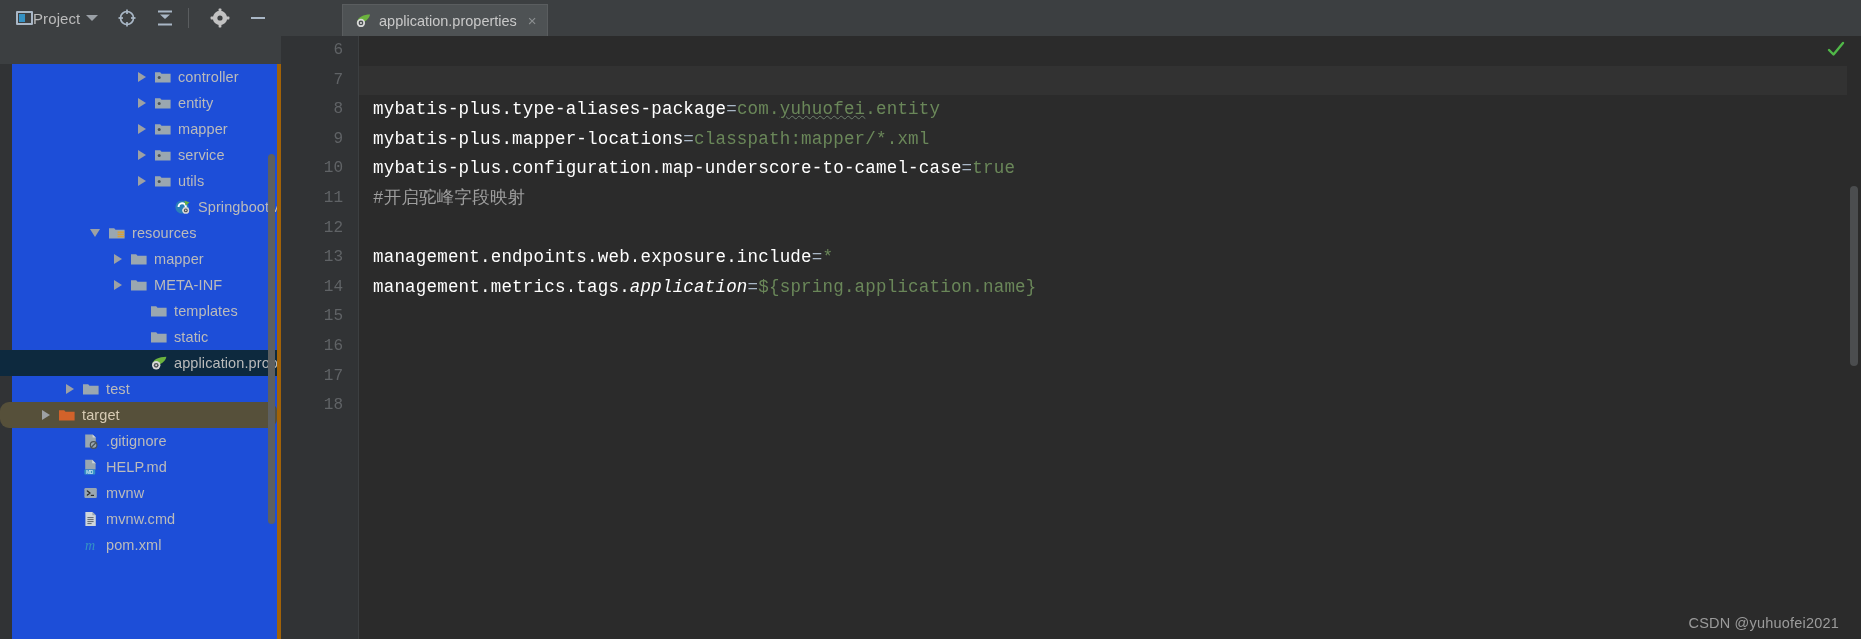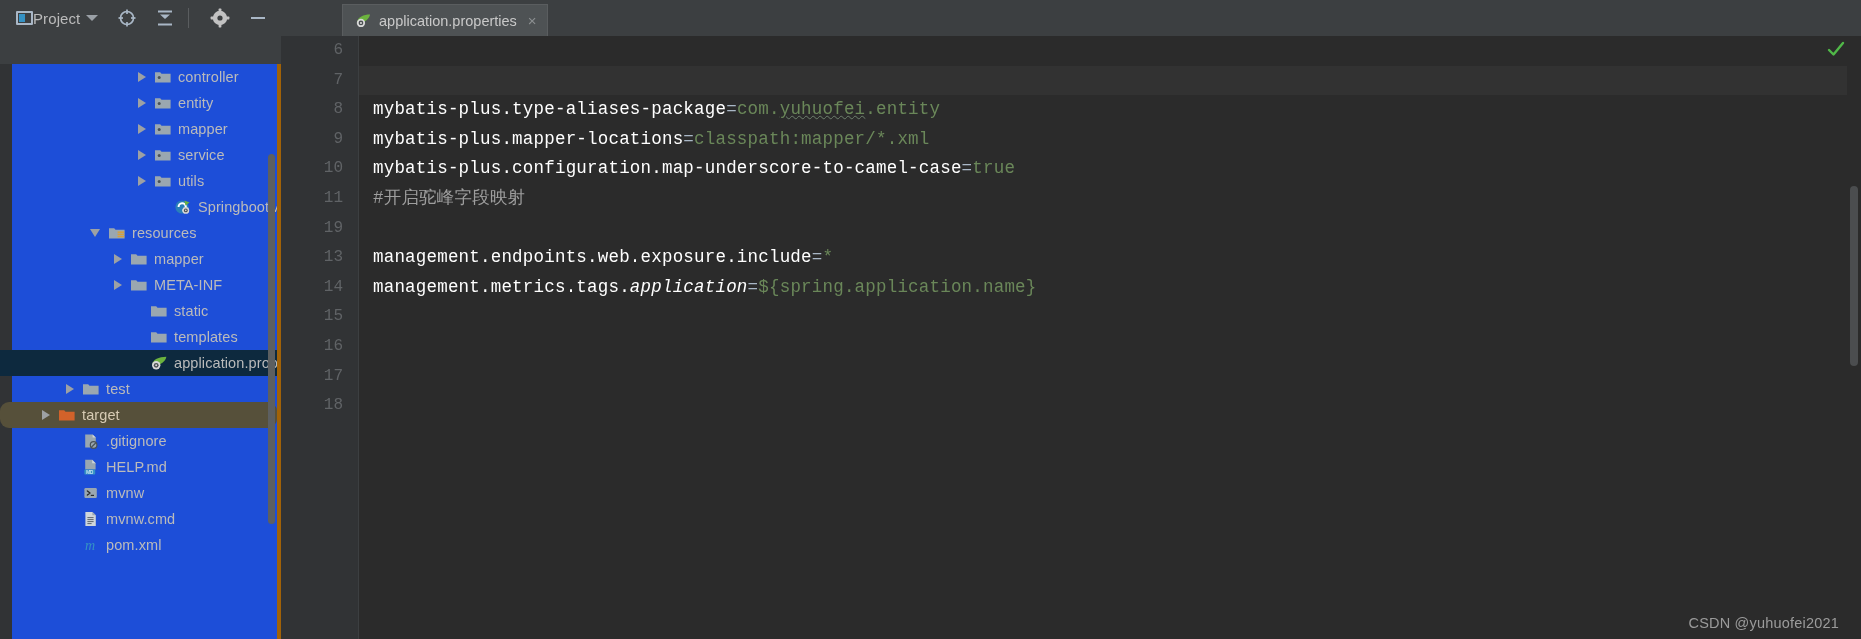--- a/index.html
+++ b/index.html
@@ -477,29 +477,29 @@
               <path d="M1 3.2 L6.2 3.2 L7.5 4.8 L16.6 4.8 L16.6 13.6 L1 13.6 Z" fill="#9aa7b0"></path>
             </svg>
             <span class="row-label">META-INF</span>
           </div>
           <div class="row">
             <span style="width: 134px; flex: 0 0 auto;"></span>
             <span class="arrow-space"></span>
             <svg class="icn" viewBox="0 0 18 16">
               <path d="M1 3.2 L6.2 3.2 L7.5 4.8 L16.6 4.8 L16.6 13.6 L1 13.6 Z" fill="#9aa7b0"></path>
             </svg>
+            <span class="row-label">templates</span>
+          </div>
+          <div class="row">
+            <span style="width: 134px; flex: 0 0 auto;"></span>
+            <span class="arrow-space"></span>
+            <svg class="icn" viewBox="0 0 18 16">
+              <path d="M1 3.2 L6.2 3.2 L7.5 4.8 L16.6 4.8 L16.6 13.6 L1 13.6 Z" fill="#9aa7b0"></path>
+            </svg>
             <span class="row-label">static</span>
-          </div>
-          <div class="row">
-            <span style="width: 134px; flex: 0 0 auto;"></span>
-            <span class="arrow-space"></span>
-            <svg class="icn" viewBox="0 0 18 16">
-              <path d="M1 3.2 L6.2 3.2 L7.5 4.8 L16.6 4.8 L16.6 13.6 L1 13.6 Z" fill="#9aa7b0"></path>
-            </svg>
-            <span class="row-label">templates</span>
           </div>
           <div class="row sel-file">
             <span style="width: 134px; flex: 0 0 auto;"></span>
             <span class="arrow-space"></span>
             <svg class="icn" viewBox="0 0 18 16">
               <path d="M2 10 C3 4.2, 8.6 2, 16.4 1.8 C15.4 6.4, 11.2 9.6, 5.6 10.6 Z" fill="#6cb33e"></path>
               <circle cx="6.2" cy="10.3" r="4.2" fill="#d8d8d8"></circle>
               <circle cx="6.2" cy="10.3" r="2.4" fill="#4c5052"></circle>
               <circle cx="6.2" cy="10.3" r="1.0" fill="#d8d8d8"></circle>
             </svg>
@@ -582,21 +582,21 @@
 
     <div class="editor">
       <div class="gutter" id="gutter">
         <div class="gutter-edge"></div>
       <div class="gutter-line">6</div>
           <div class="gutter-line">7</div>
           <div class="gutter-line">8</div>
           <div class="gutter-line">9</div>
           <div class="gutter-line">10</div>
           <div class="gutter-line">11</div>
-          <div class="gutter-line">19</div>
+          <div class="gutter-line">12</div>
           <div class="gutter-line">13</div>
           <div class="gutter-line">14</div>
           <div class="gutter-line">15</div>
           <div class="gutter-line">16</div>
           <div class="gutter-line">17</div>
           <div class="gutter-line">18</div>
         </div>
 
       <div class="code-area" id="code-area">
           <div class="code-line"></div>

